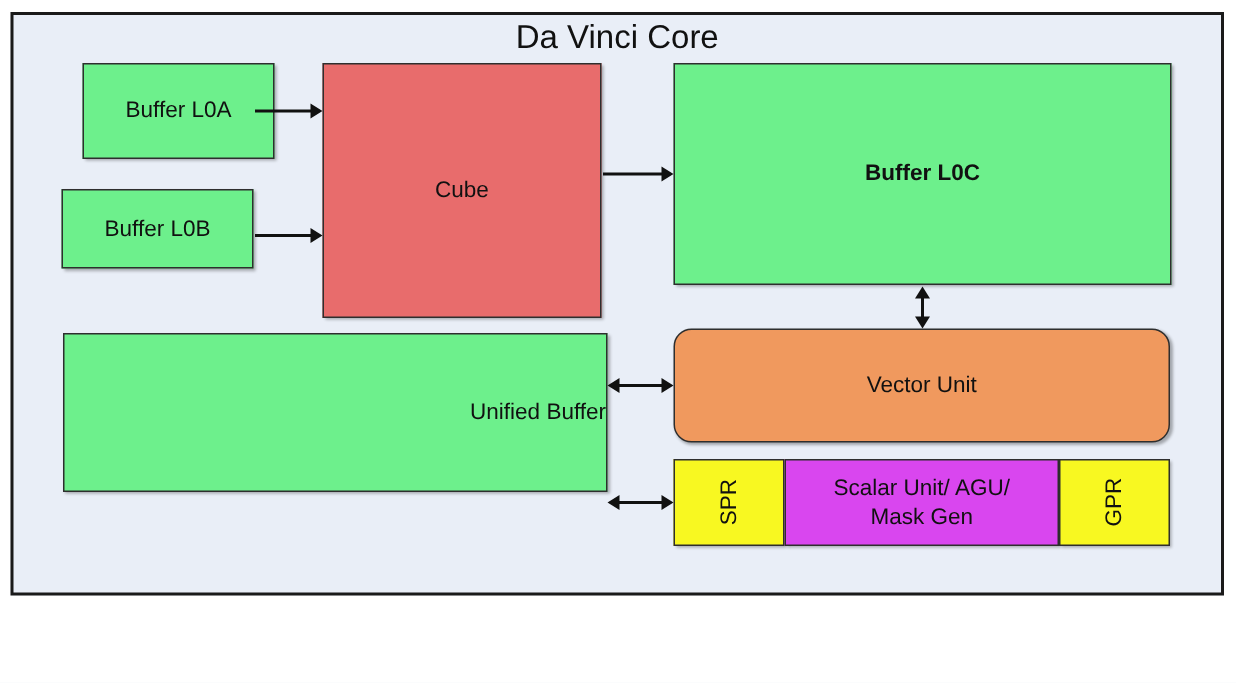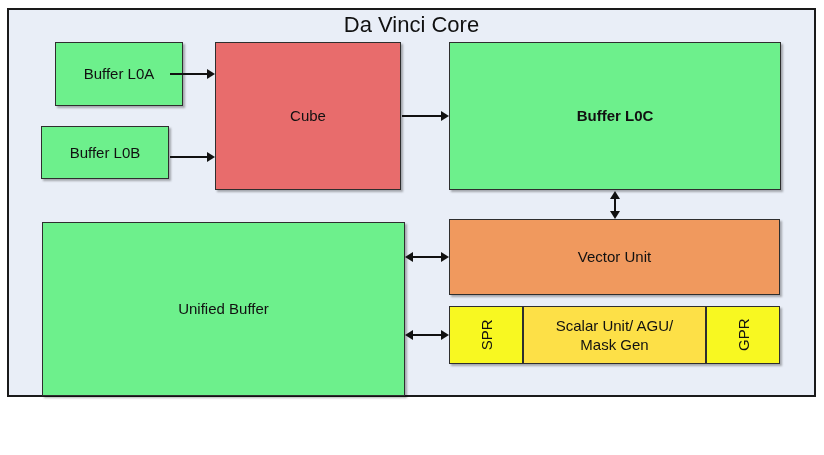--- a/index.html
+++ b/index.html
@@ -17,29 +17,29 @@
     text-align:center; font-size:22px; font-weight:normal; color:#111;
   }
   .block {
     position:absolute; display:flex; align-items:center; justify-content:center;
     border:1px solid #2e2e2e; font-size:15px; color:#111; text-align:center;
     box-shadow:1.5px 1.5px 2px rgba(0,0,0,0.30);
     white-space:pre-line; line-height:1.3;
   }
   .green  { background:#6DF08C; }
   .red    { background:#E86C6C; }
-  .orange { background:#F0995E; }
+  .orange { background:#F0995E;border-radius:12px; }
   .yellow { background:#F8F821; }
-  .blue   { background:#fde047; }
+  .blue   { background:#d946ef; }
 
   .b-l0a   { left:41px;  top:42px;  width:128px; height:64px;margin-left:14px;  }
   .b-l0b   { left:41px;  top:126px; width:128px; height:53px;  }
-  .b-cube  { left:215px; top:42px;  width:186px; height:148px; }
+  .b-cube  { left:215px; top:42px;  width:186px; height:170px; }
   .b-l0c   { left:449px; top:42px;  width:332px; height:148px;font-weight:bold; }
-  .b-ub    { left:42px;  top:222px; width:363px; height:174px; }
+  .b-ub    { left:42px;  top:222px; width:363px; height:106px;justify-content:flex-end; }
   .b-vu    { left:449px; top:219px; width:331px; height:76px;  }
   .b-spr   { left:449px; top:306px; width:74px;  height:58px;  }
   .b-scal  { left:523px; top:306px; width:183px; height:58px;  }
   .b-gpr   { left:706px; top:306px; width:74px;  height:58px;  }
 
   .vtext { transform:rotate(-90deg); white-space:nowrap; }
 
   
   .arrow-h { position:absolute; height:10px; }
   .arrow-h .line { position:absolute; top:4px; height:2px; background:#111; left:1px; right:7px; }

